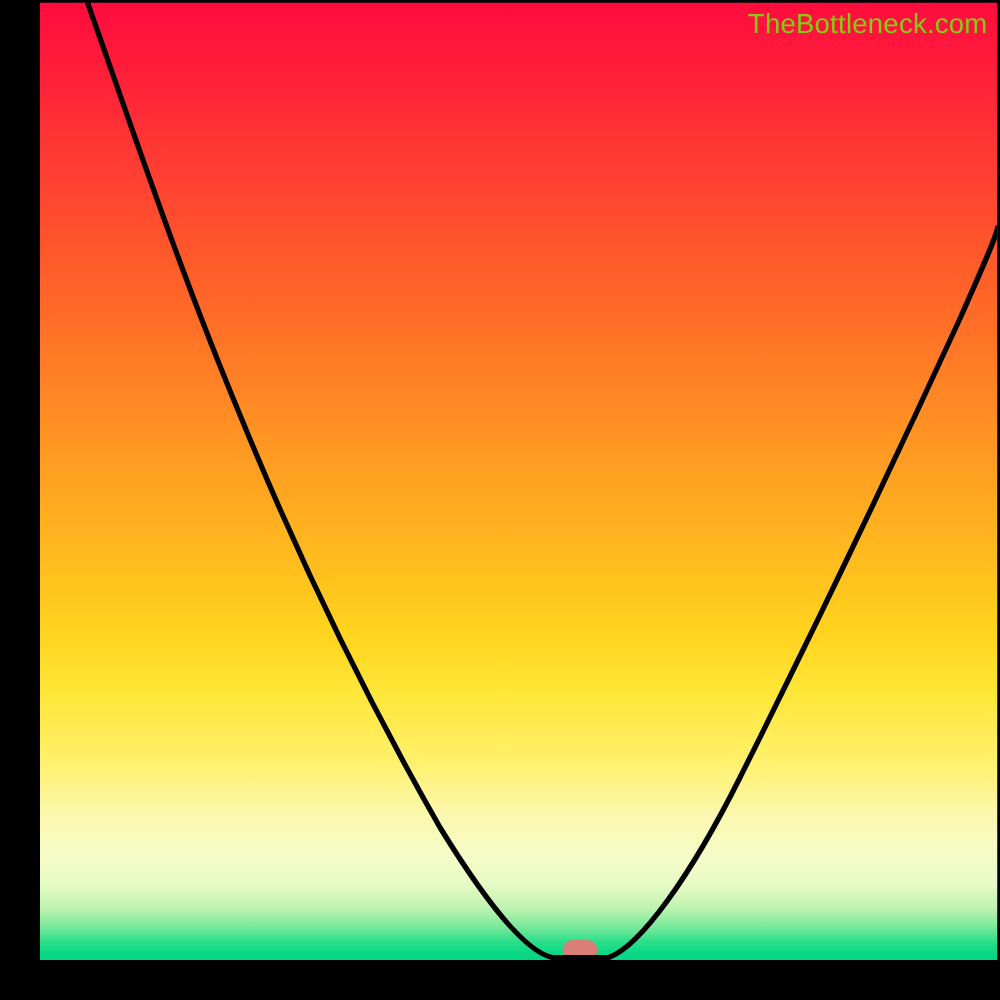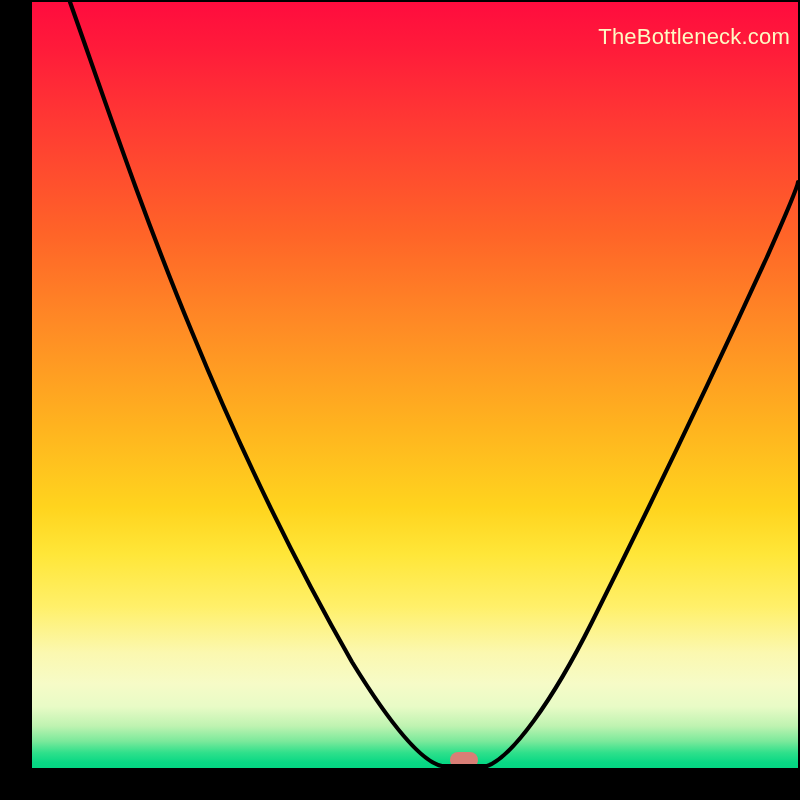--- a/index.html
+++ b/index.html
@@ -12,23 +12,23 @@
     font-family: Arial, Helvetica, sans-serif;
   }
   .frame {
     position: relative;
     width: 800px;
     height: 800px;
     background: #000;
   }
   .watermark {
     position: absolute;
-    top: 24px;
+    top: 6px;
     right: 10px;
-    color: #fef9c3;
+    color: #84cc16;
     font-size: 22px;
     font-weight: 500;
     letter-spacing: 0.2px;
     z-index: 50;
   }
   .plot-area {
     position: absolute;
     left: 32px;
     top: 2px;
     width: 766px;

